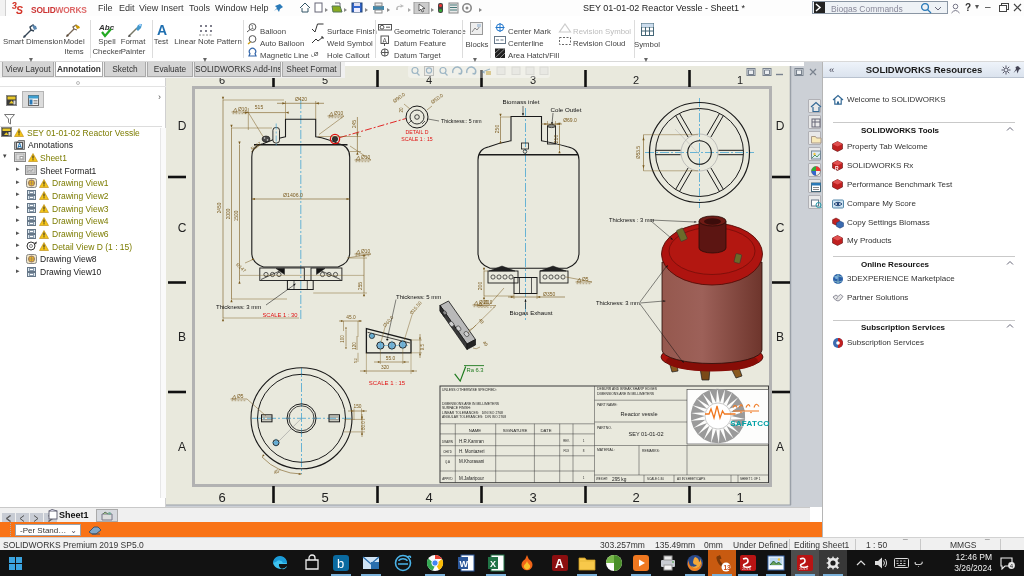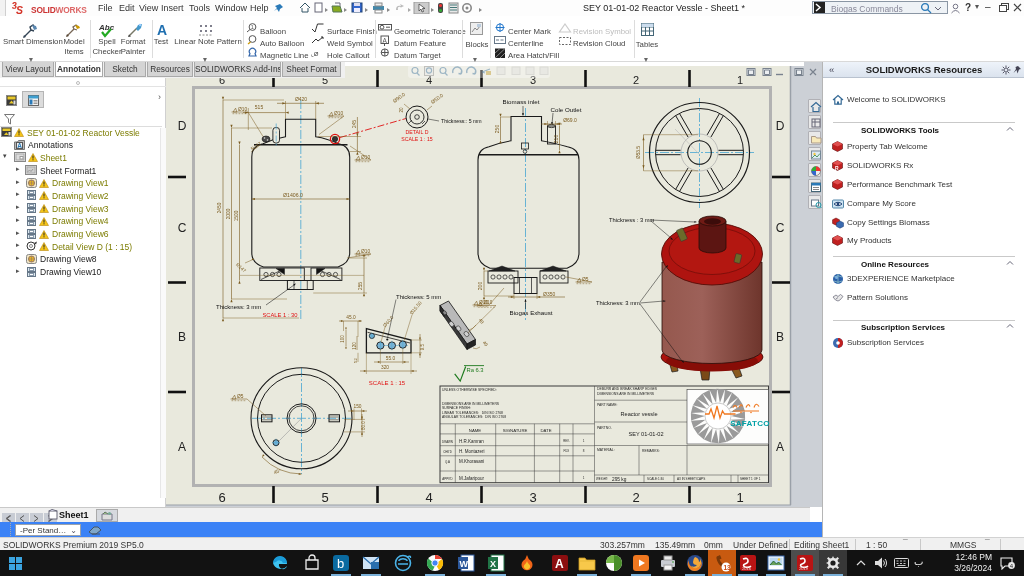--- a/index.html
+++ b/index.html
@@ -28,21 +28,21 @@
 #tstrip{position:absolute;left:804px;top:62px;width:18px;height:445px;background:#ccd0d6;}
 .stripbtn{position:absolute;left:4px;width:13px;height:14px;background:#e9e9e9;border:1px solid #b0b0b5;border-radius:1px;}
 
 #taskpane{position:absolute;left:822px;top:62px;width:202px;height:475px;background:#fff;border-left:1px solid #b5b5b5;}
 #tphead{position:absolute;left:0;top:0;width:202px;height:16px;background:linear-gradient(#eef3fa,#dbe3ee);border-bottom:1px solid #b9c2cf;font-size:9.5px;font-weight:bold;color:#1a1a1a;text-align:center;line-height:16px;}
 .tpitem{position:absolute;font-size:8px;color:#333;white-space:nowrap;}
 .tphdr{position:absolute;font-size:8px;font-weight:bold;color:#111;padding-left:28px;}
 .tpsep{position:absolute;left:10px;width:182px;height:1px;background:#c9c9c9;}
 
 #sheettabs{position:absolute;left:0;top:507px;width:810px;height:15px;background:#f0f0f0;border-top:1px solid #c9c9c9;}
-#perstd{position:absolute;left:0;top:522px;width:822px;height:15px;background:#3b82f6;}
+#perstd{position:absolute;left:0;top:522px;width:822px;height:15px;background:#f97316;}
 #statusbar{position:absolute;left:0;top:537px;width:1024px;height:13px;background:#f0f0f0;border-top:1px solid #d2d2d2;font-size:8.5px;color:#333;}
 #taskbar{position:absolute;left:0;top:550px;width:1024px;height:26px;background:#121212;}
 .sep{position:absolute;width:1px;background:#c9c9c9;}
 </style>
 </head>
 <body>
 <div id="app">
   <div id="titlebar">
     <div class="abs" style="left:0;top:0;width:6px;height:16px;background:#f2f2f2;border-right:1px solid #cfcfcf"></div>
       <svg class="abs" style="left:8px;top:0px" width="24" height="16" viewBox="0 0 24 16">
@@ -223,28 +223,28 @@
         <rect x="1.5" y="14.5" width="11" height="7" fill="none" stroke="#666" stroke-dasharray="2 1.5"></rect>
       </svg>
     <div class="rrow" style="left:573px;top:10px;color:#bdbdbd">Revision Symbol</div>
     <div class="rrow" style="left:573px;top:22px">Revision Cloud</div>
     <div class="rsep" style="left:634px"></div>
     <svg class="abs" style="left:641px;top:7px" width="13" height="13" viewBox="0 0 13 13">
         <rect x="0.5" y="0.5" width="12" height="12" fill="#fff" stroke="#467"></rect>
         <path d="M0.5 4 h12 M0.5 8 h12 M4.5 0.5 v12 M8.5 0.5 v12" stroke="#467"></path>
         <rect x="0.5" y="0.5" width="12" height="3.5" fill="#cde"></rect>
       </svg>
-    <div class="rlabel" style="left:628px;top:24px;width:38px">Tables</div>
+    <div class="rlabel" style="left:628px;top:24px;width:38px">Symbol</div>
     <div class="rlabel" style="left:641px;top:39px;width:10px;color:#666">▾</div>
   </div>
   <div id="tabrow">
     <div class="tab" style="left:2px;width:52px">View Layout</div>
     <div class="tab active" style="left:55px;width:48px">Annotation</div>
     <div class="tab" style="left:104px;width:42px">Sketch</div>
-    <div class="tab" style="left:147px;width:46px">Resources</div>
+    <div class="tab" style="left:147px;width:46px">Evaluate</div>
     <div class="tab" style="left:194px;width:87px">SOLIDWORKS Add-Ins</div>
     <div class="tab" style="left:282px;width:59px">Sheet Format</div>
   </div>
   <div id="gfx">
       <svg width="638" height="441" viewBox="166 66 638 441" style="position:absolute;left:0;top:0">
         <defs>
           <linearGradient id="bodyg" x1="0" y1="0" x2="1" y2="0">
             <stop offset="0" stop-color="#95584e"></stop>
             <stop offset="0.4" stop-color="#9d6159"></stop>
             <stop offset="1" stop-color="#6e352c"></stop>
@@ -1034,21 +1034,21 @@
           <circle cx="4.5" cy="4.5" r="1.5" fill="#7ab0e0"></circle>
         </svg>
       </div>
     <div class="tpitem" style="left:24px;top:212.0px">3DEXPERIENCE Marketplace</div>
     <div class="abs" style="left:9px;top:230.0px;width:12px;height:12px">
         <svg class="abs" width="12" height="12" viewBox="0 0 12 12">
           <path d="M1 5 l3 -2 2 1.5 2.5 -2 2.5 2 -3 3.5 -2 1 -2.5 -1z" fill="#e8e8e8" stroke="#667" stroke-width="0.7"></path>
           <path d="M4 7 l2 -1.5" stroke="#667" stroke-width="0.7"></path>
         </svg>
       </div>
-    <div class="tpitem" style="left:24px;top:231.0px">Pattern Solutions</div>
+    <div class="tpitem" style="left:24px;top:231.0px">Partner Solutions</div>
     <div class="tpsep" style="top:258px"></div>
     <div class="tphdr" style="left:10px;top:261.0px">Subscription Services</div>
     <svg class="abs" style="right:10px;top:261px" width="8" height="6" viewBox="0 0 8 6">
         <path d="M1 4.5 L4 1.5 L7 4.5" stroke="#667" fill="none"></path>
       </svg>
     <div class="abs" style="left:9px;top:275.0px;width:12px;height:12px">
         <svg class="abs" width="12" height="12" viewBox="0 0 12 12">
           <circle cx="6" cy="6" r="5" fill="#3a6ab0"></circle>
           <path d="M6 1 a5 5 0 0 1 0 10z" fill="#c02020"></path>
           <circle cx="6" cy="6" r="1.8" fill="#fff"></circle>

